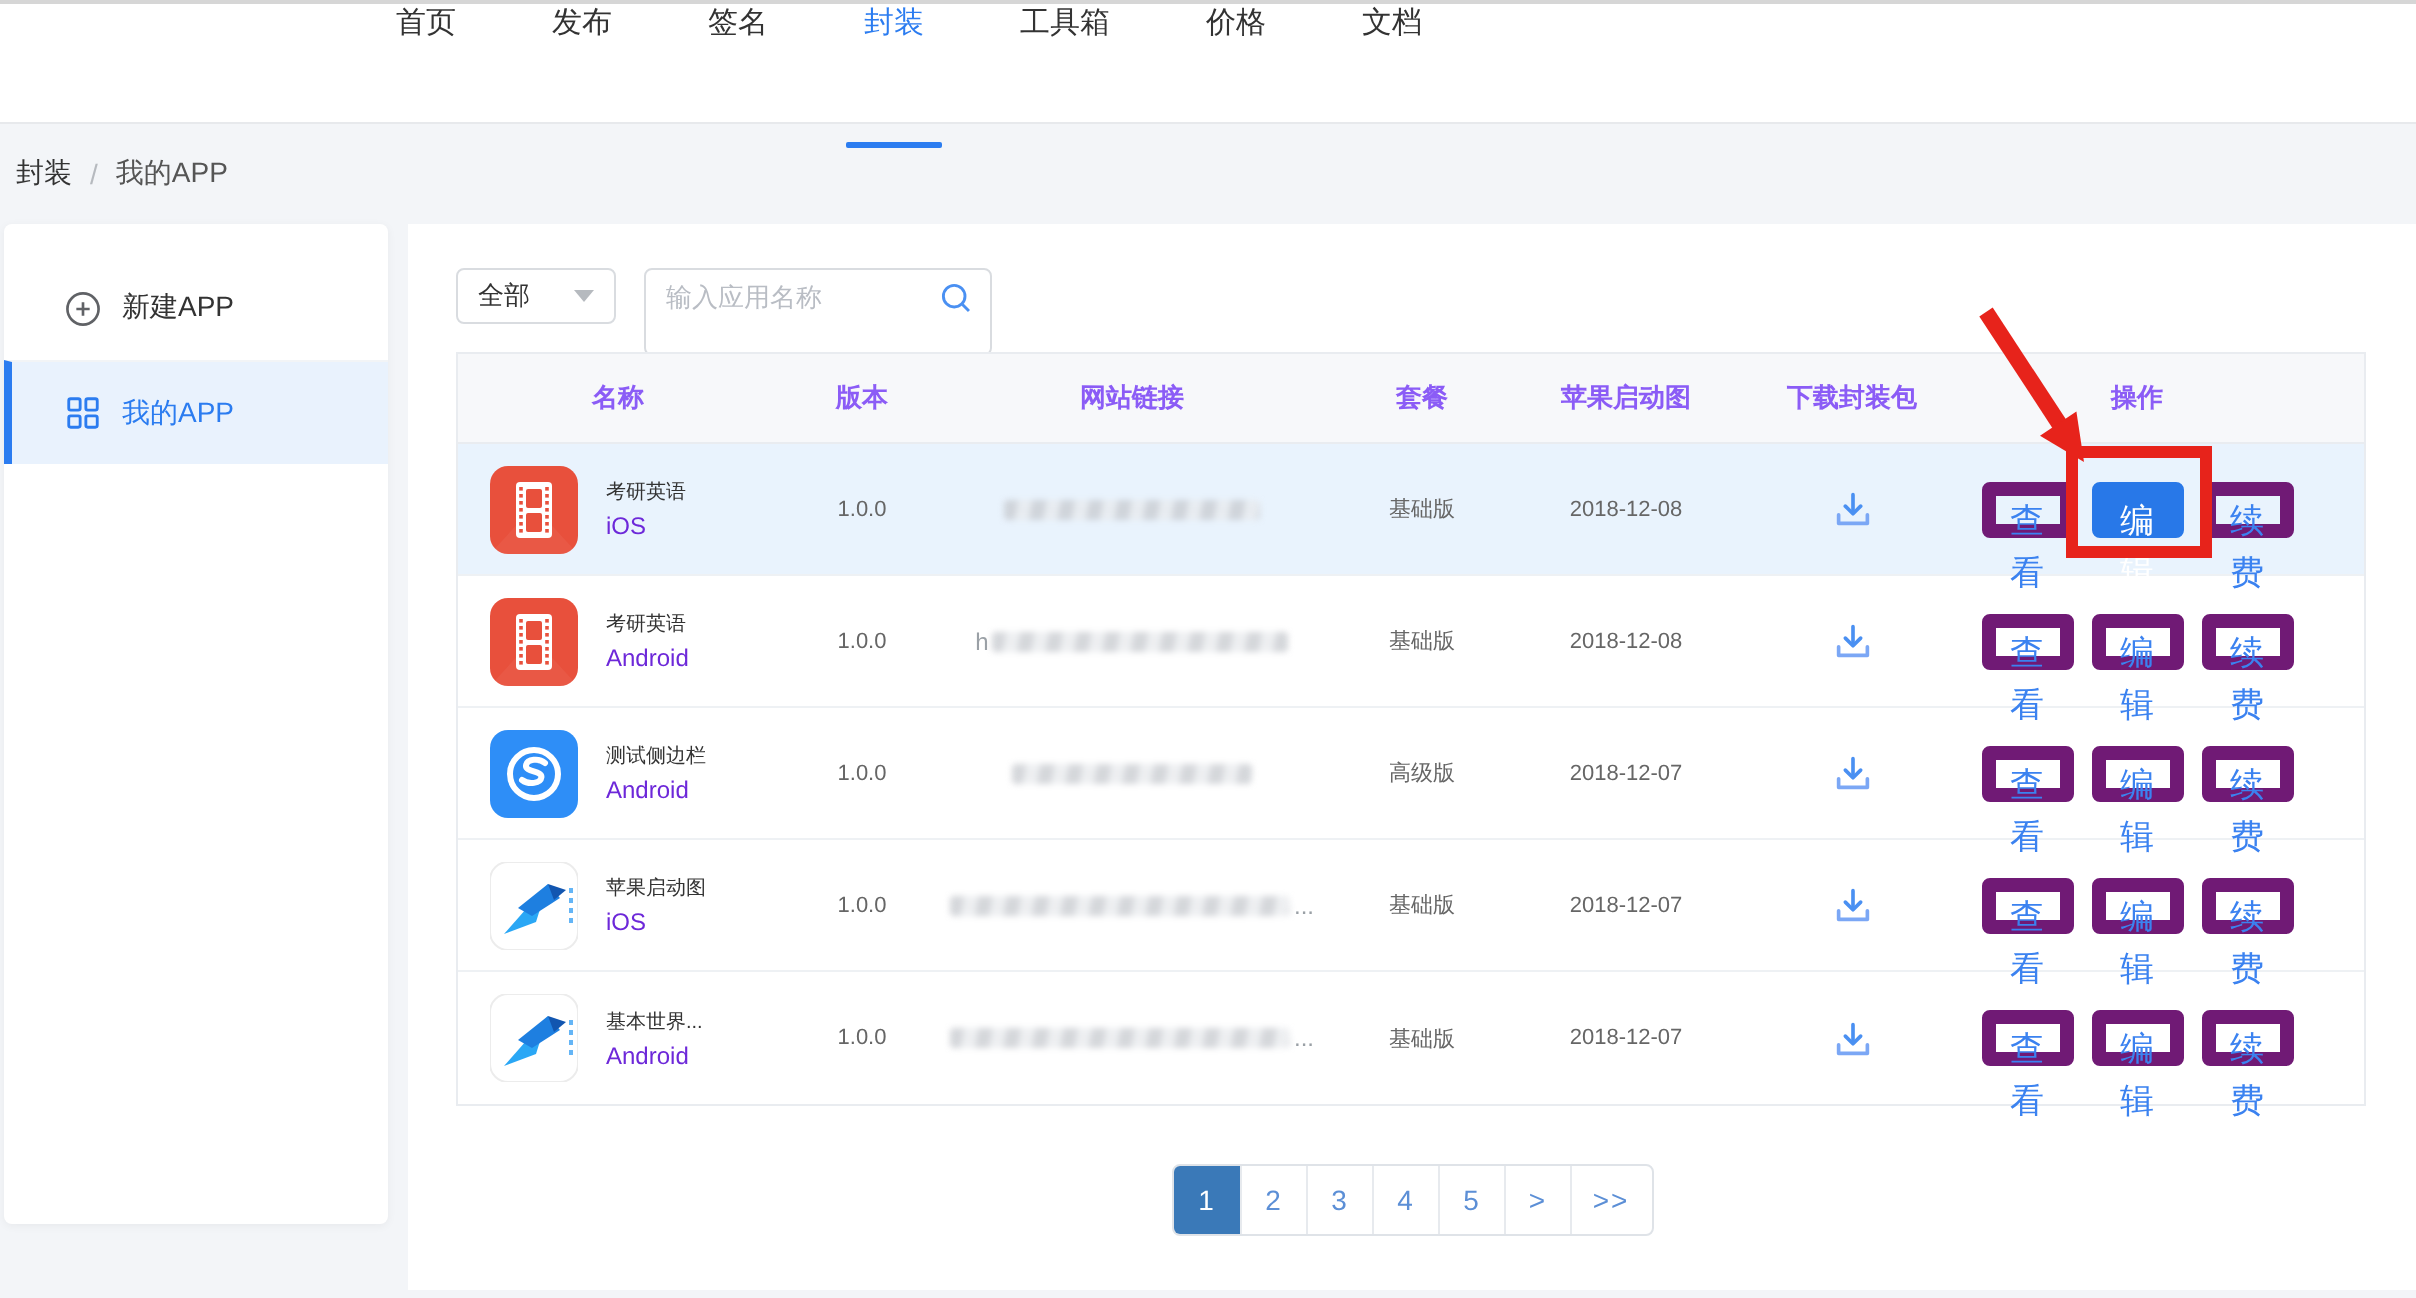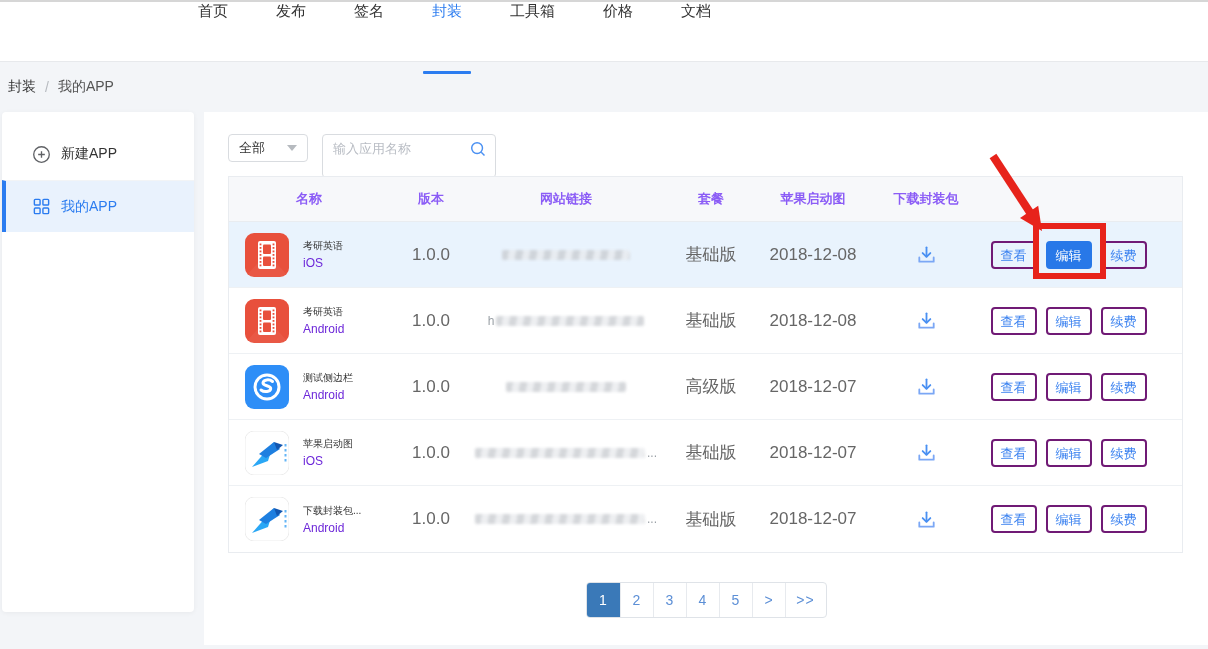--- a/index.html
+++ b/index.html
@@ -74,30 +74,30 @@
   .t-header > div { text-align:center; }
   .t-header .h-actions { padding-right:34px; }
   .t-row { height:66px; border-bottom:1px solid #eef1f4; background:#fff; }
   .t-row:last-child { border-bottom:none; }
   .t-row.hl { background:#e9f3fd; }
 
   .cell-name { display:flex; align-items:center; gap:14px; padding-left:16px; }
   .app-icon { width:44px; height:44px; flex:none; position:relative; }
   .name-title { font-size:10px; color:#333; margin-bottom:3px; white-space:nowrap; }
   .name-sub { font-size:12px; color:#6d28d9; }
-  .cell-center { text-align:center; font-size:17px; color:#666; }
+  .cell-center { text-align:center; font-size:11px; color:#666; }
   .cell-url { display:flex; justify-content:center; align-items:center; gap:2px; font-size:12px; color:#9aa0a6; }
   .url-blur { height:10px; border-radius:2px; filter:blur(1.6px); opacity:.75;
     background:repeating-linear-gradient(100deg,#c7cacf 0 7px,#e8eaed 7px 14px); }
   .cell-dl { display:flex; justify-content:center; }
   .dl-btn { cursor:pointer; display:inline-flex; }
   .cell-actions { display:flex; justify-content:center; gap:9px; padding-right:34px; }
   .btn {
-    width:46px; height:28px; border:2px solid #701a75; border-radius:4px;
-    color:#3b82f0; background:transparent; font-size:13px; font-family:inherit;
+    width:46px; height:28px; border:7px solid #701a75; border-radius:4px;
+    color:#3b82f0; background:transparent; font-size:17px; font-family:inherit;
     cursor:pointer; padding:0; line-height:26px; text-align:center;
   }
   .btn.primary { background:#2878e8; border-color:#2878e8; color:#fff; }
 
   
   .pagination { position:absolute; left:0; right:0; top:470px; display:flex; justify-content:center; }
   .page-group { display:inline-flex; border:1px solid #dfe3e8; border-radius:4px; overflow:hidden; background:#fff; }
   .page-cell {
     min-width:33px; height:34px; line-height:34px; padding:0 3px; text-align:center;
     font-size:14px; color:#5c8fd6; border-left:1px solid #e7eaee; cursor:pointer; user-select:none;
@@ -176,20 +176,21 @@
 
   <div class="table">
 
     <div class="tgrid t-header">
       <div>名称</div>
       <div>版本</div>
       <div>网站链接</div>
       <div>套餐</div>
       <div>苹果启动图</div>
       <div>下载封装包</div>
+      <div class="h-actions">操作</div>
     </div>
 
     <div class="tgrid t-row hl">
       <div class="cell-name">
         <span class="app-icon">
           <svg width="44" height="44" viewBox="0 0 44 44">
             <rect width="44" height="44" rx="9" fill="#e8503c"></rect>
             <path d="M0 44L22 20 44 44z" fill="rgba(255,255,255,0.05)"></path>
             <rect x="13" y="8" width="18" height="28" rx="2" fill="#fff"></rect>
             <rect x="18" y="11.5" width="8" height="9.5" rx="1" fill="#e8503c"></rect>
@@ -374,21 +375,21 @@
         <span class="app-icon">
           <svg width="44" height="44" viewBox="0 0 44 44">
             <rect width="44" height="44" rx="9" fill="#fff" stroke="#ececec"></rect>
             <polygon points="7,36 29,11 23,30" fill="#2aa7f5"></polygon>
             <polygon points="14,23 29,11 35,18 21,27" fill="#1e7fe0"></polygon>
             <polygon points="29,11 38,14 32,19" fill="#1256b0"></polygon>
             <line x1="40.5" y1="13" x2="40.5" y2="31" stroke="#64b5f6" stroke-width="2" stroke-dasharray="2.5,2.5"></line>
           </svg>
         </span>
         <span>
-          <div class="name-title">下载封装包...</div>
+          <div class="name-title">基本世界...</div>
           <div class="name-sub">Android</div>
         </span>
       </div>
       <div class="cell-center">1.0.0</div>
       <div class="cell-url">
         <span class="url-blur" style="width:170px"></span>
         <span>...</span>
       </div>
       <div class="cell-center">基础版</div>
       <div class="cell-center">2018-12-07</div>

